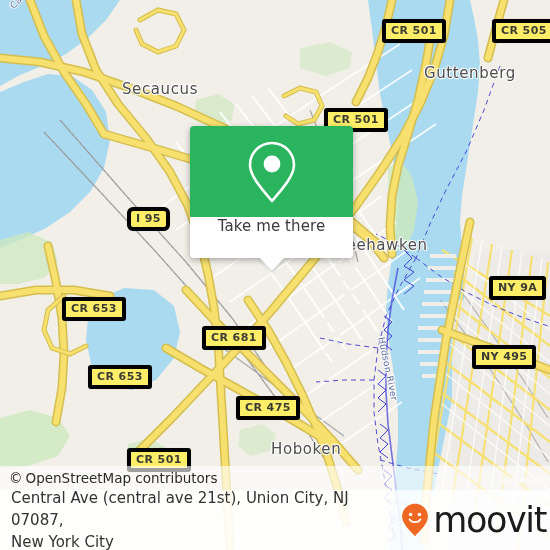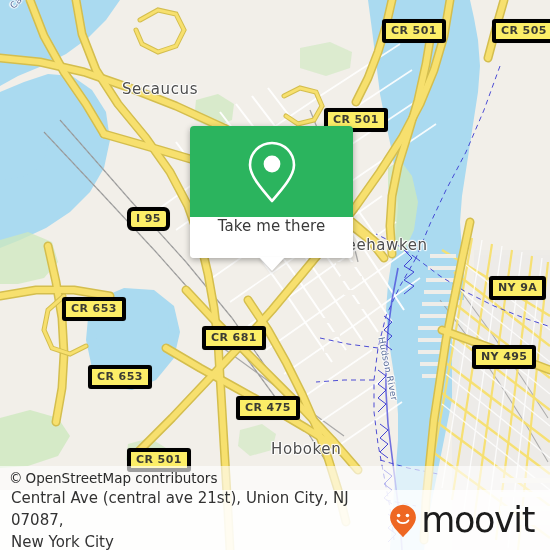--- a/index.html
+++ b/index.html
@@ -114,22 +114,22 @@
   #footer-text {
     flex:1;
     padding-left:11px;
     padding-right:6px;
     font-size:15px;
     line-height:22px;
     color:#333333;
     font-family:"DejaVu Sans","Liberation Sans",sans-serif;
   }
   #brand {
-    display:flex; align-items:flex-end;
-    padding-right:16px;
+    display:flex; align-items:center;
+    padding-right:4px;
     gap:4px;
   }
   #brand-mark { width:28px; height:34px; flex:none; }
   #brand-name {
     font-size:35px;
     line-height:35px;
     color:#1c1c1c;
     font-family:"DejaVu Sans","Liberation Sans",sans-serif;
     letter-spacing:-1.4px;
     font-weight:400;
@@ -459,20 +459,21 @@
         <path d="M284,96 L300,88 L316,92 L322,106 L314,120 L298,124 L286,116"></path>
         <path d="M64,296 L48,310 L44,330 L52,348 L70,354 L86,346"></path>
       </g>
     </g>
   </svg>
 
   <div class="place-label place-water" style="left:8px; top:4px; transform:rotate(-48deg); transform-origin:left top;">Canal</div>
 
   <div class="place-label place-city" style="left:122px; top:80px;">Secaucus</div>
 
+  <div class="place-label place-city" style="left:424px; top:64px;">Guttenberg</div>
 
   <div class="place-label place-city" style="left:332px; top:236px;">Weehawken</div>
 
   <div class="place-label place-city" style="left:271px; top:440px;">Hoboken</div>
 
   <div class="place-label place-water" style="left:386px; top:336px; transform:rotate(78deg); transform-origin:left top;">Hudson River</div>
 
   <div class="shield" style="left:382px; top:2px;">CR 501</div>
   <div class="shield" style="left:492px; top:2px;">CR 505</div>
   <div class="shield" style="left:324px; top:91px;">CR 501</div>

